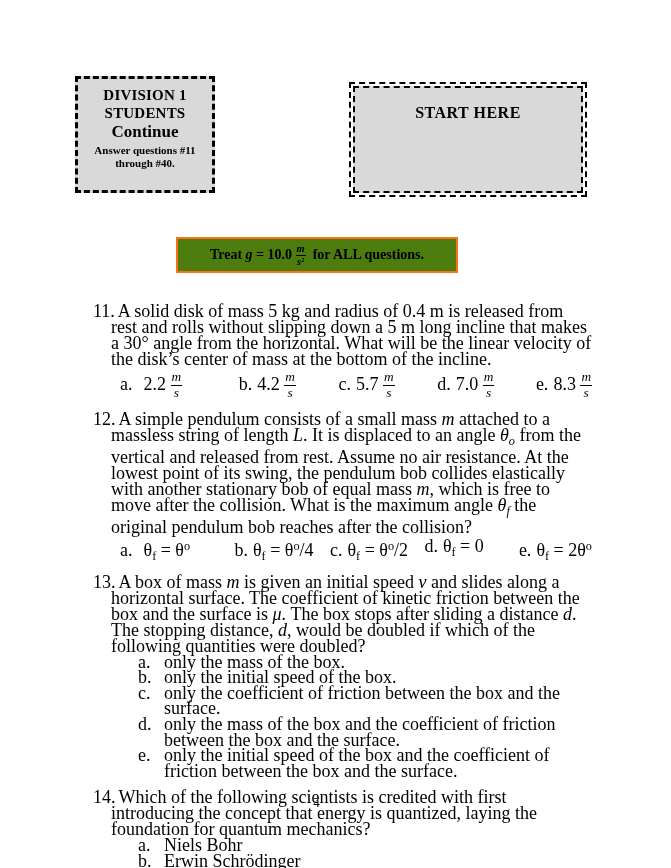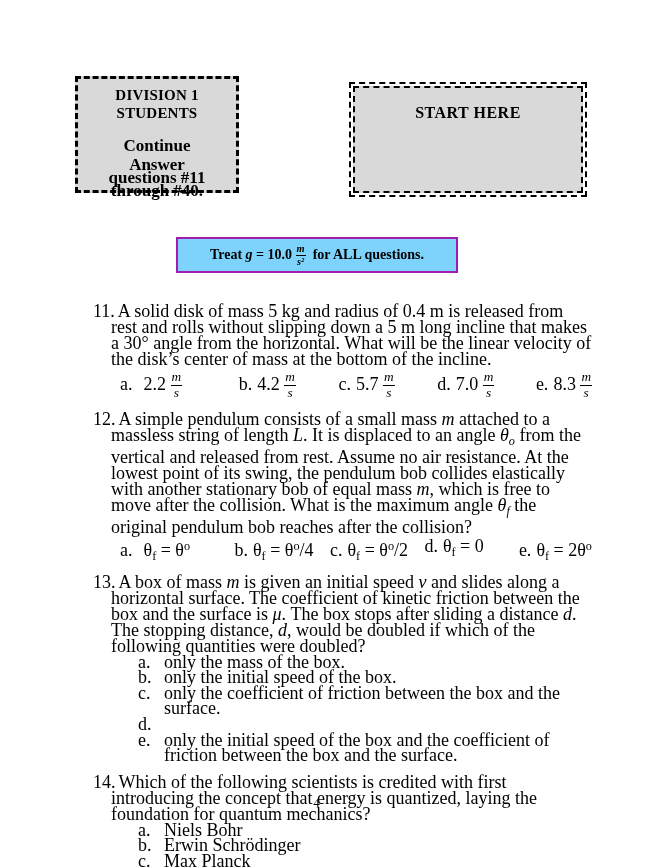--- a/index.html
+++ b/index.html
@@ -5,43 +5,43 @@
   * { margin:0; padding:0; box-sizing:border-box; }
   html,body { background:#ffffff; }
   body { font-family:"Liberation Serif", serif; color:#000; }
   .page {
     position:relative; width:671px; height:868px; background:#ffffff;
     margin:0 auto; overflow:hidden;
   }
 
   
   .box1 {
-    position:absolute; left:75px; top:76px; width:164px; height:117px;
+    position:absolute; left:75px; top:76px; width:140px; height:117px;
     background:#d9d9d9; border:3px dashed #000; text-align:center; padding-top:7px;
   }
   .d1-title  { font-size:15px; font-weight:bold; line-height:18px; letter-spacing:0.2px; }
-  .d1-sub    { font-size:17px; font-weight:bold; margin-top:14px; line-height:19px; }
-  .d1-detail { font-size:17px; font-weight:bold; line-height:13px; margin-top:3px; padding:0 16px; }
+  .d1-sub    { font-size:17px; font-weight:bold; margin-top:0; line-height:19px; }
+  .d1-detail { font-size:11px; font-weight:bold; line-height:13px; margin-top:3px; padding:0 16px; }
 
   .box2 {
     position:absolute; left:349px; top:82px; width:238px; height:115px;
     border:2px dashed #000; padding:2px; background:#ffffff;
   }
   .box2-inner {
     width:100%; height:100%; border:2px dashed #000; background:#d9d9d9;
     text-align:center; padding-top:7px;
   }
   .d2-title  { font-size:15px; font-weight:bold; line-height:17px; letter-spacing:0.2px; }
   .d2-sub    { font-size:16px; font-weight:bold; margin-top:9px; line-height:18px; letter-spacing:0.5px; }
   .d2-detail { font-size:11px; font-weight:bold; line-height:14px; margin-top:2px; padding:0 6px; }
 
   
   .gbox {
     position:absolute; left:176px; top:237px; width:282px; height:36px;
-    border:2px solid #a21caf; background:#7dd3fc;
+    border:2px solid #f97316; background:#4d7c0f;
     display:flex; align-items:center; justify-content:center;
     font-size:14px; font-weight:bold; white-space:pre;
   }
 
   
   .questions { position:absolute; left:93px; top:303px; width:499px; font-size:18px; line-height:16px; }
   .question  { margin-bottom:10px; }
   .qtext     { padding-left:18px; text-indent:-18px; }
   .qnum      { margin-right:3px; }
 
@@ -125,20 +125,21 @@
         <div class="opt-li">
             <span class="opt-letter">b.</span>
             <span class="opt-body">only the initial speed of the box.</span>
           </div>
         <div class="opt-li">
             <span class="opt-letter">c.</span>
             <span class="opt-body">only the coefficient of friction between the box and the surface.</span>
           </div>
         <div class="opt-li">
             <span class="opt-letter">d.</span>
+            <span class="opt-body">only the mass of the box and the coefficient of friction between the box and the surface.</span>
           </div>
         <div class="opt-li">
             <span class="opt-letter">e.</span>
             <span class="opt-body">only the initial speed of the box and the coefficient of friction between the box and the surface.</span>
           </div>
       </div>
     </div>
 
     <div class="question">
       <p class="qtext"><span class="qnum">14.</span><span><span>Which of the following scientists is credited with first introducing the concept that energy is quantized, laying the foundation for quantum mechanics?</span></span></p>

